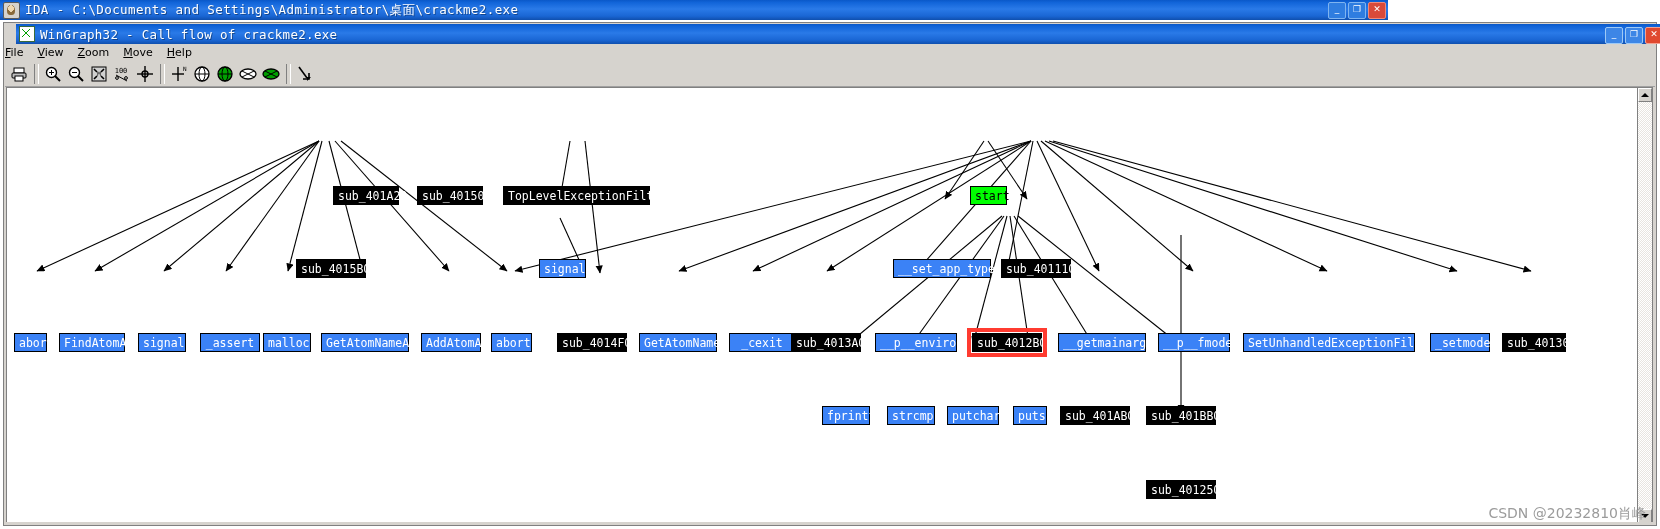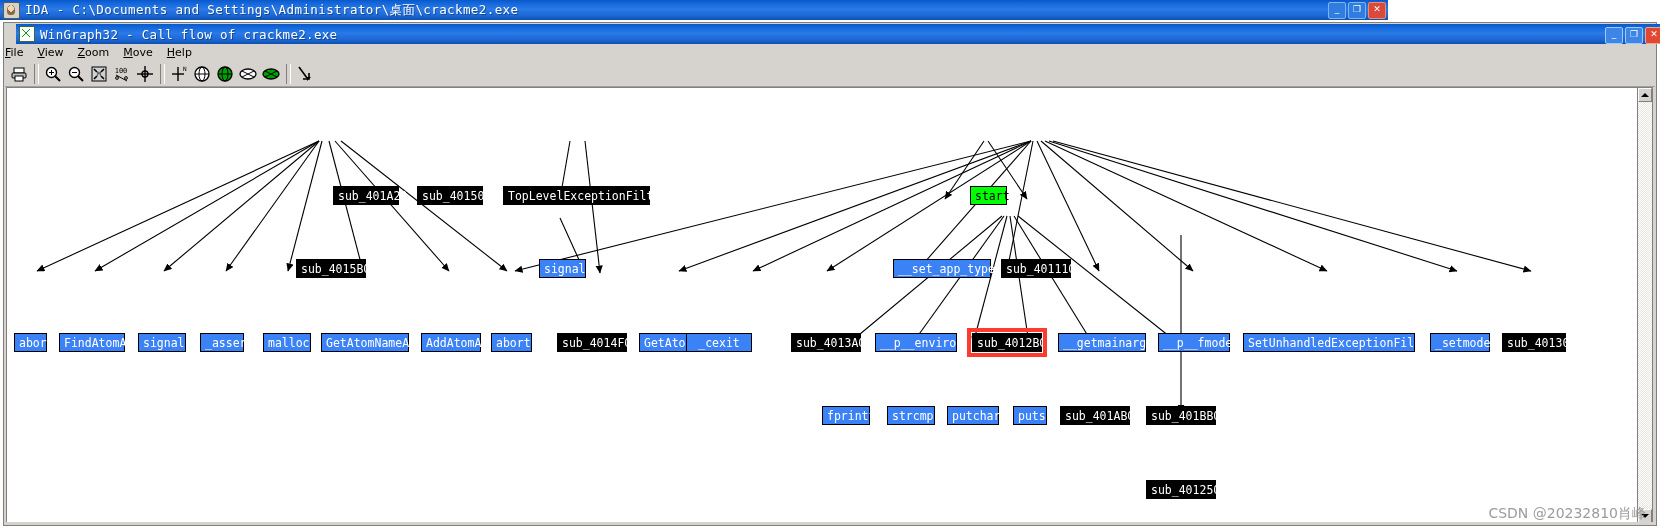--- a/index.html
+++ b/index.html
@@ -340,28 +340,28 @@
         <div class="node dark" style="left: 410px; top: 98px; width: 66px;">sub_401500</div>
         <div class="node dark" style="left: 496px; top: 98px; width: 147px;">TopLevelExceptionFilter</div>
         <div class="node green" style="left: 963px; top: 98px; width: 37px;">start</div>
         <div class="node dark" style="left: 289px; top: 171px; width: 70px;">sub_4015B0</div>
         <div class="node pink" style="left: 532px; top: 171px; width: 47px;">signal</div>
         <div class="node pink" style="left: 886px; top: 171px; width: 98px;">__set_app_type</div>
         <div class="node dark" style="left: 994px; top: 171px; width: 70px;">sub_401110</div>
         <div class="node pink" style="left: 7px; top: 245px; width: 33px;">abort</div>
         <div class="node pink" style="left: 52px; top: 245px; width: 66px;">FindAtomA</div>
         <div class="node pink" style="left: 131px; top: 245px; width: 48px;">signal</div>
-        <div class="node pink" style="left: 193px; top: 245px; width: 44px;">_assert</div>
+        <div class="node pink" style="left: 193px; top: 245px; width: 60px;">_assert</div>
         <div class="node pink" style="left: 256px; top: 245px; width: 48px;">malloc</div>
         <div class="node pink" style="left: 314px; top: 245px; width: 88px;">GetAtomNameA</div>
         <div class="node pink" style="left: 414px; top: 245px; width: 60px;">AddAtomA</div>
         <div class="node pink" style="left: 484px; top: 245px; width: 41px;">abort</div>
         <div class="node dark" style="left: 550px; top: 245px; width: 70px;">sub_4014F0</div>
         <div class="node pink" style="left: 632px; top: 245px; width: 78px;">GetAtomNameA</div>
-        <div class="node pink" style="left: 679px; top: 245px; width: 66px;">_cexit</div>
+        <div class="node pink" style="left: 722px; top: 245px; width: 66px;">_cexit</div>
         <div class="node dark" style="left: 784px; top: 245px; width: 70px;">sub_4013A0</div>
         <div class="node pink" style="left: 868px; top: 245px; width: 82px;">__p__environ</div>
         <div class="node dark sel" style="left: 965px; top: 245px; width: 70px;">sub_4012B0</div>
         <div class="node pink" style="left: 1051px; top: 245px; width: 88px;">__getmainargs</div>
         <div class="node pink" style="left: 1151px; top: 245px; width: 72px; text-align: right;">__p__fmode</div>
         <div class="node pink" style="left: 1236px; top: 245px; width: 172px;">SetUnhandledExceptionFilter</div>
         <div class="node pink" style="left: 1423px; top: 245px; width: 60px;">_setmode</div>
         <div class="node dark" style="left: 1495px; top: 245px; width: 64px;">sub_40130</div>
         <div class="node pink" style="left: 815px; top: 318px; width: 48px;">fprintf</div>
         <div class="node pink" style="left: 880px; top: 318px; width: 48px;">strcmp</div>

